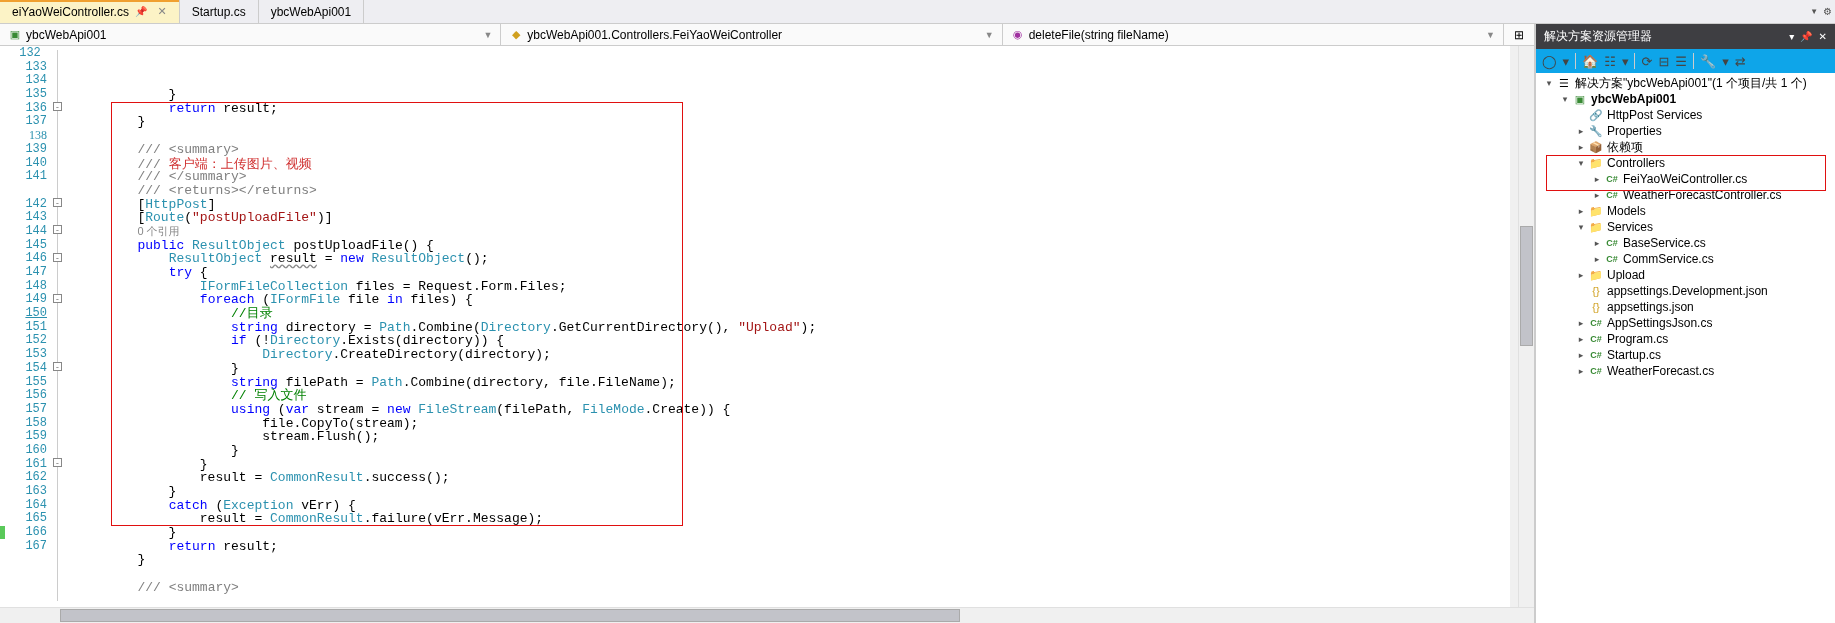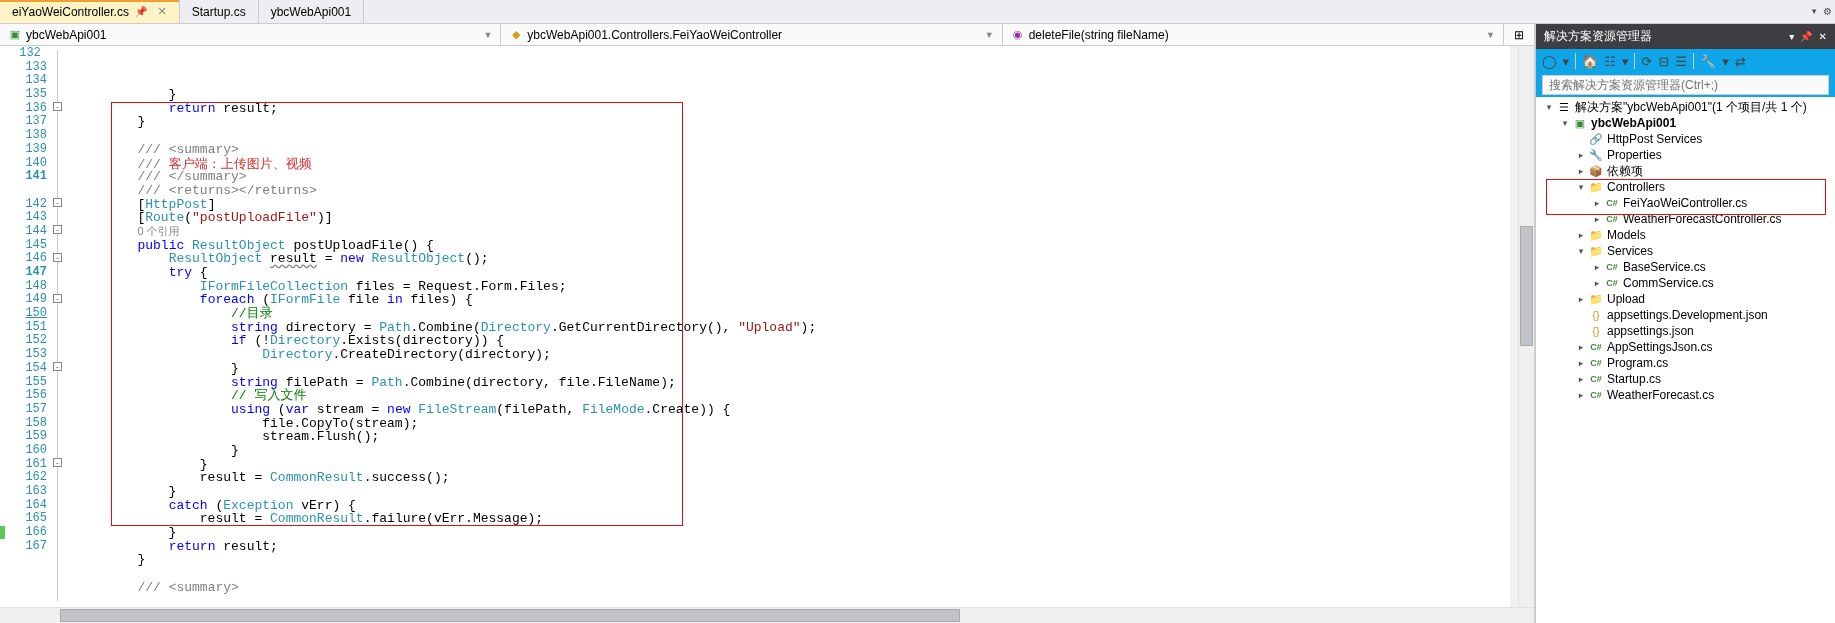--- a/index.html
+++ b/index.html
@@ -109,31 +109,31 @@
       <div class="margin-col" id="margin-col">
           <div class="mark" style="top: 479.5px; background: rgb(90, 201, 90);"></div>
         </div>
       <div class="gutter" id="gutter">
           <div style="height: 13.7px; text-align: center;">132</div>
           <div style="height: 13.7px;">133</div>
           <div style="height: 13.7px;">134</div>
           <div style="height: 13.7px;">135</div>
           <div style="height: 13.7px;">136</div>
           <div style="height: 13.7px;">137</div>
-          <div style="height: 13.7px;">138</div>
+          <div style="height: 13.7px; font-family: Liberation Serif, serif;">138</div>
           <div style="height: 13.7px;">139</div>
           <div style="height: 13.7px;">140</div>
-          <div style="height: 13.7px; font-weight: bold;">141</div>
+          <div style="height: 13.7px;">141</div>
           <div style="height: 13.7px;"></div>
           <div style="height: 13.7px;">142</div>
           <div style="height: 13.7px;">143</div>
           <div style="height: 13.7px;">144</div>
           <div style="height: 13.7px;">145</div>
           <div style="height: 13.7px;">146</div>
-          <div style="height: 13.7px; font-weight: bold;">147</div>
+          <div style="height: 13.7px;">147</div>
           <div style="height: 13.7px;">148</div>
           <div style="height: 13.7px;">149</div>
           <div style="height: 13.7px; text-decoration: underline;">150</div>
           <div style="height: 13.7px;">151</div>
           <div style="height: 13.7px;">152</div>
           <div style="height: 13.7px;">153</div>
           <div style="height: 13.7px;">154</div>
           <div style="height: 13.7px;">155</div>
           <div style="height: 13.7px;">156</div>
           <div style="height: 13.7px;">157</div>
@@ -190,23 +190,20 @@
       <span>▾</span>
       <span class="sep"></span>
       <span>⟳</span>
       <span>⊟</span>
       <span>☰</span>
       <span class="sep"></span>
       <span>🔧</span>
       <span>▾</span>
       <span>⇄</span>
     </div>
-    <div class="panel-search">
-      <input type="text" placeholder="搜索解决方案资源管理器(Ctrl+;)" style="">
-    </div>
     <div class="tree" id="tree">
       <div class="tree-box-red" style="top:82px; left:10px; width:280px; height:36px;"></div>
     <div class="tree-row" style="padding-left: 6px;">
           <span class="tree-arrow">▾</span>
           <span class="tree-icon ico-sln">☰</span>
           <span class="lbl">解决方案"ybcWebApi001"(1 个项目/共 1 个)</span>
         </div>
         <div class="tree-row bold" style="padding-left: 22px;">
           <span class="tree-arrow">▾</span>
           <span class="tree-icon ico-csproj">▣</span>

